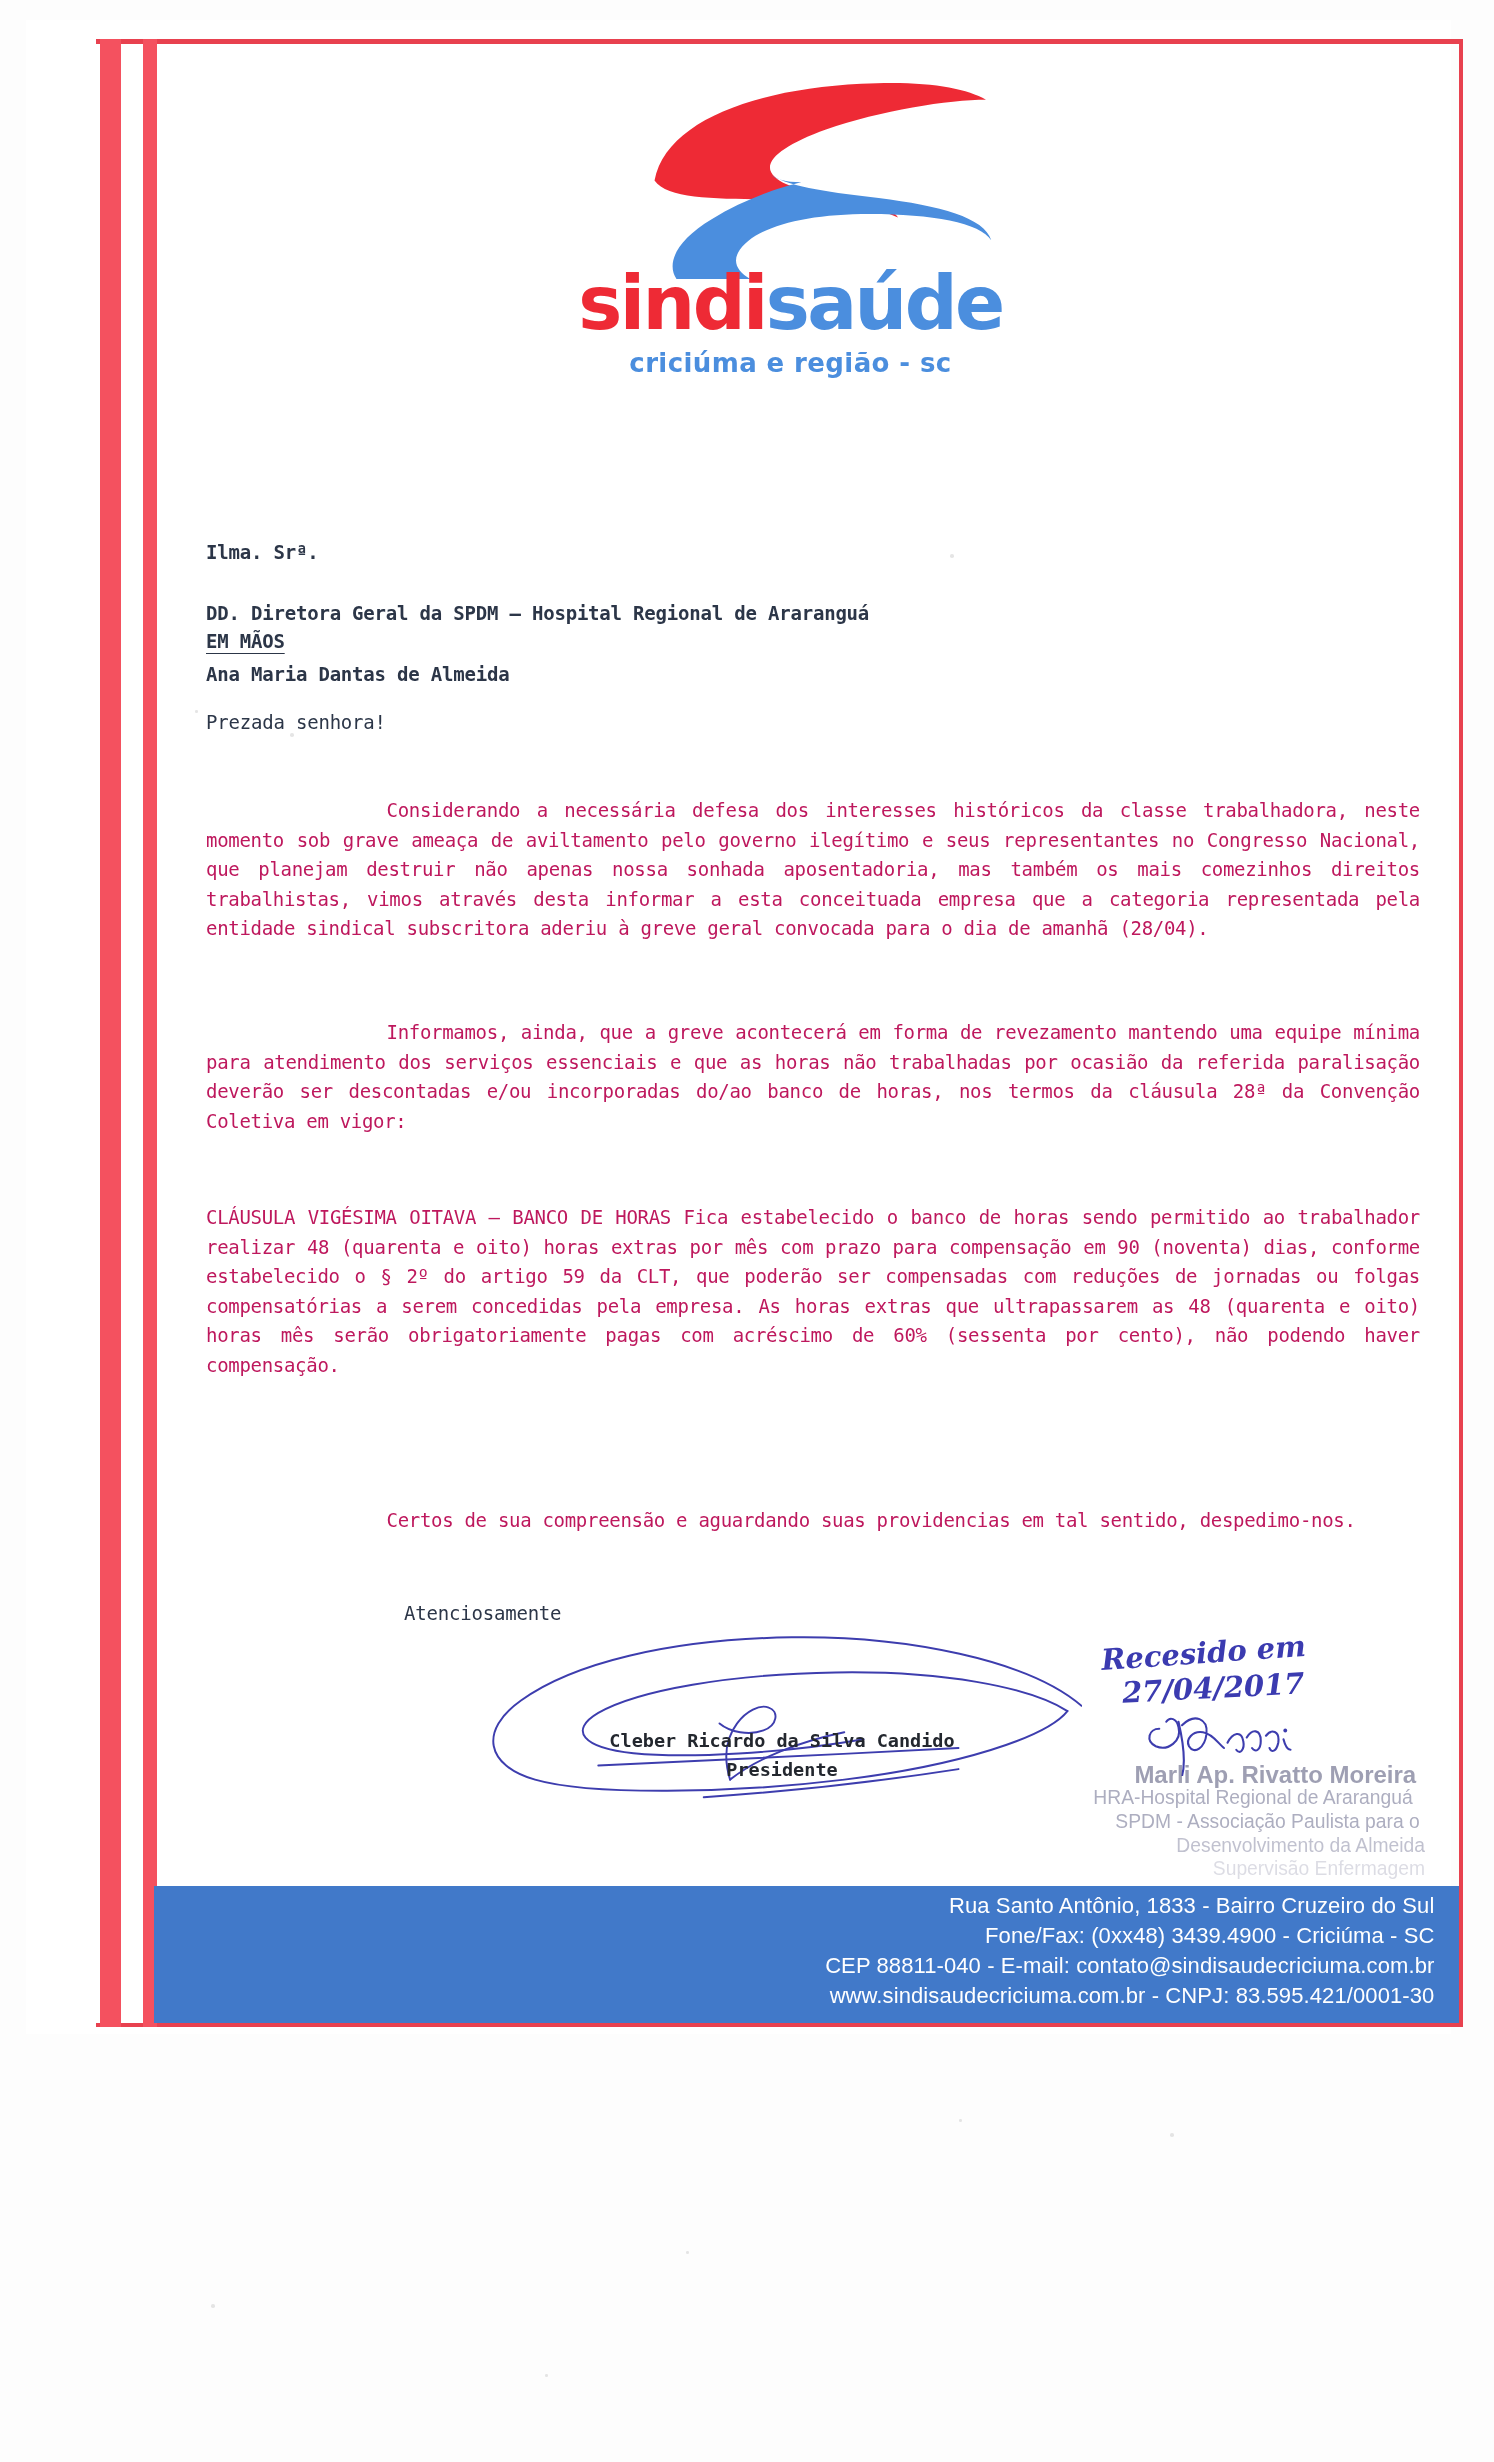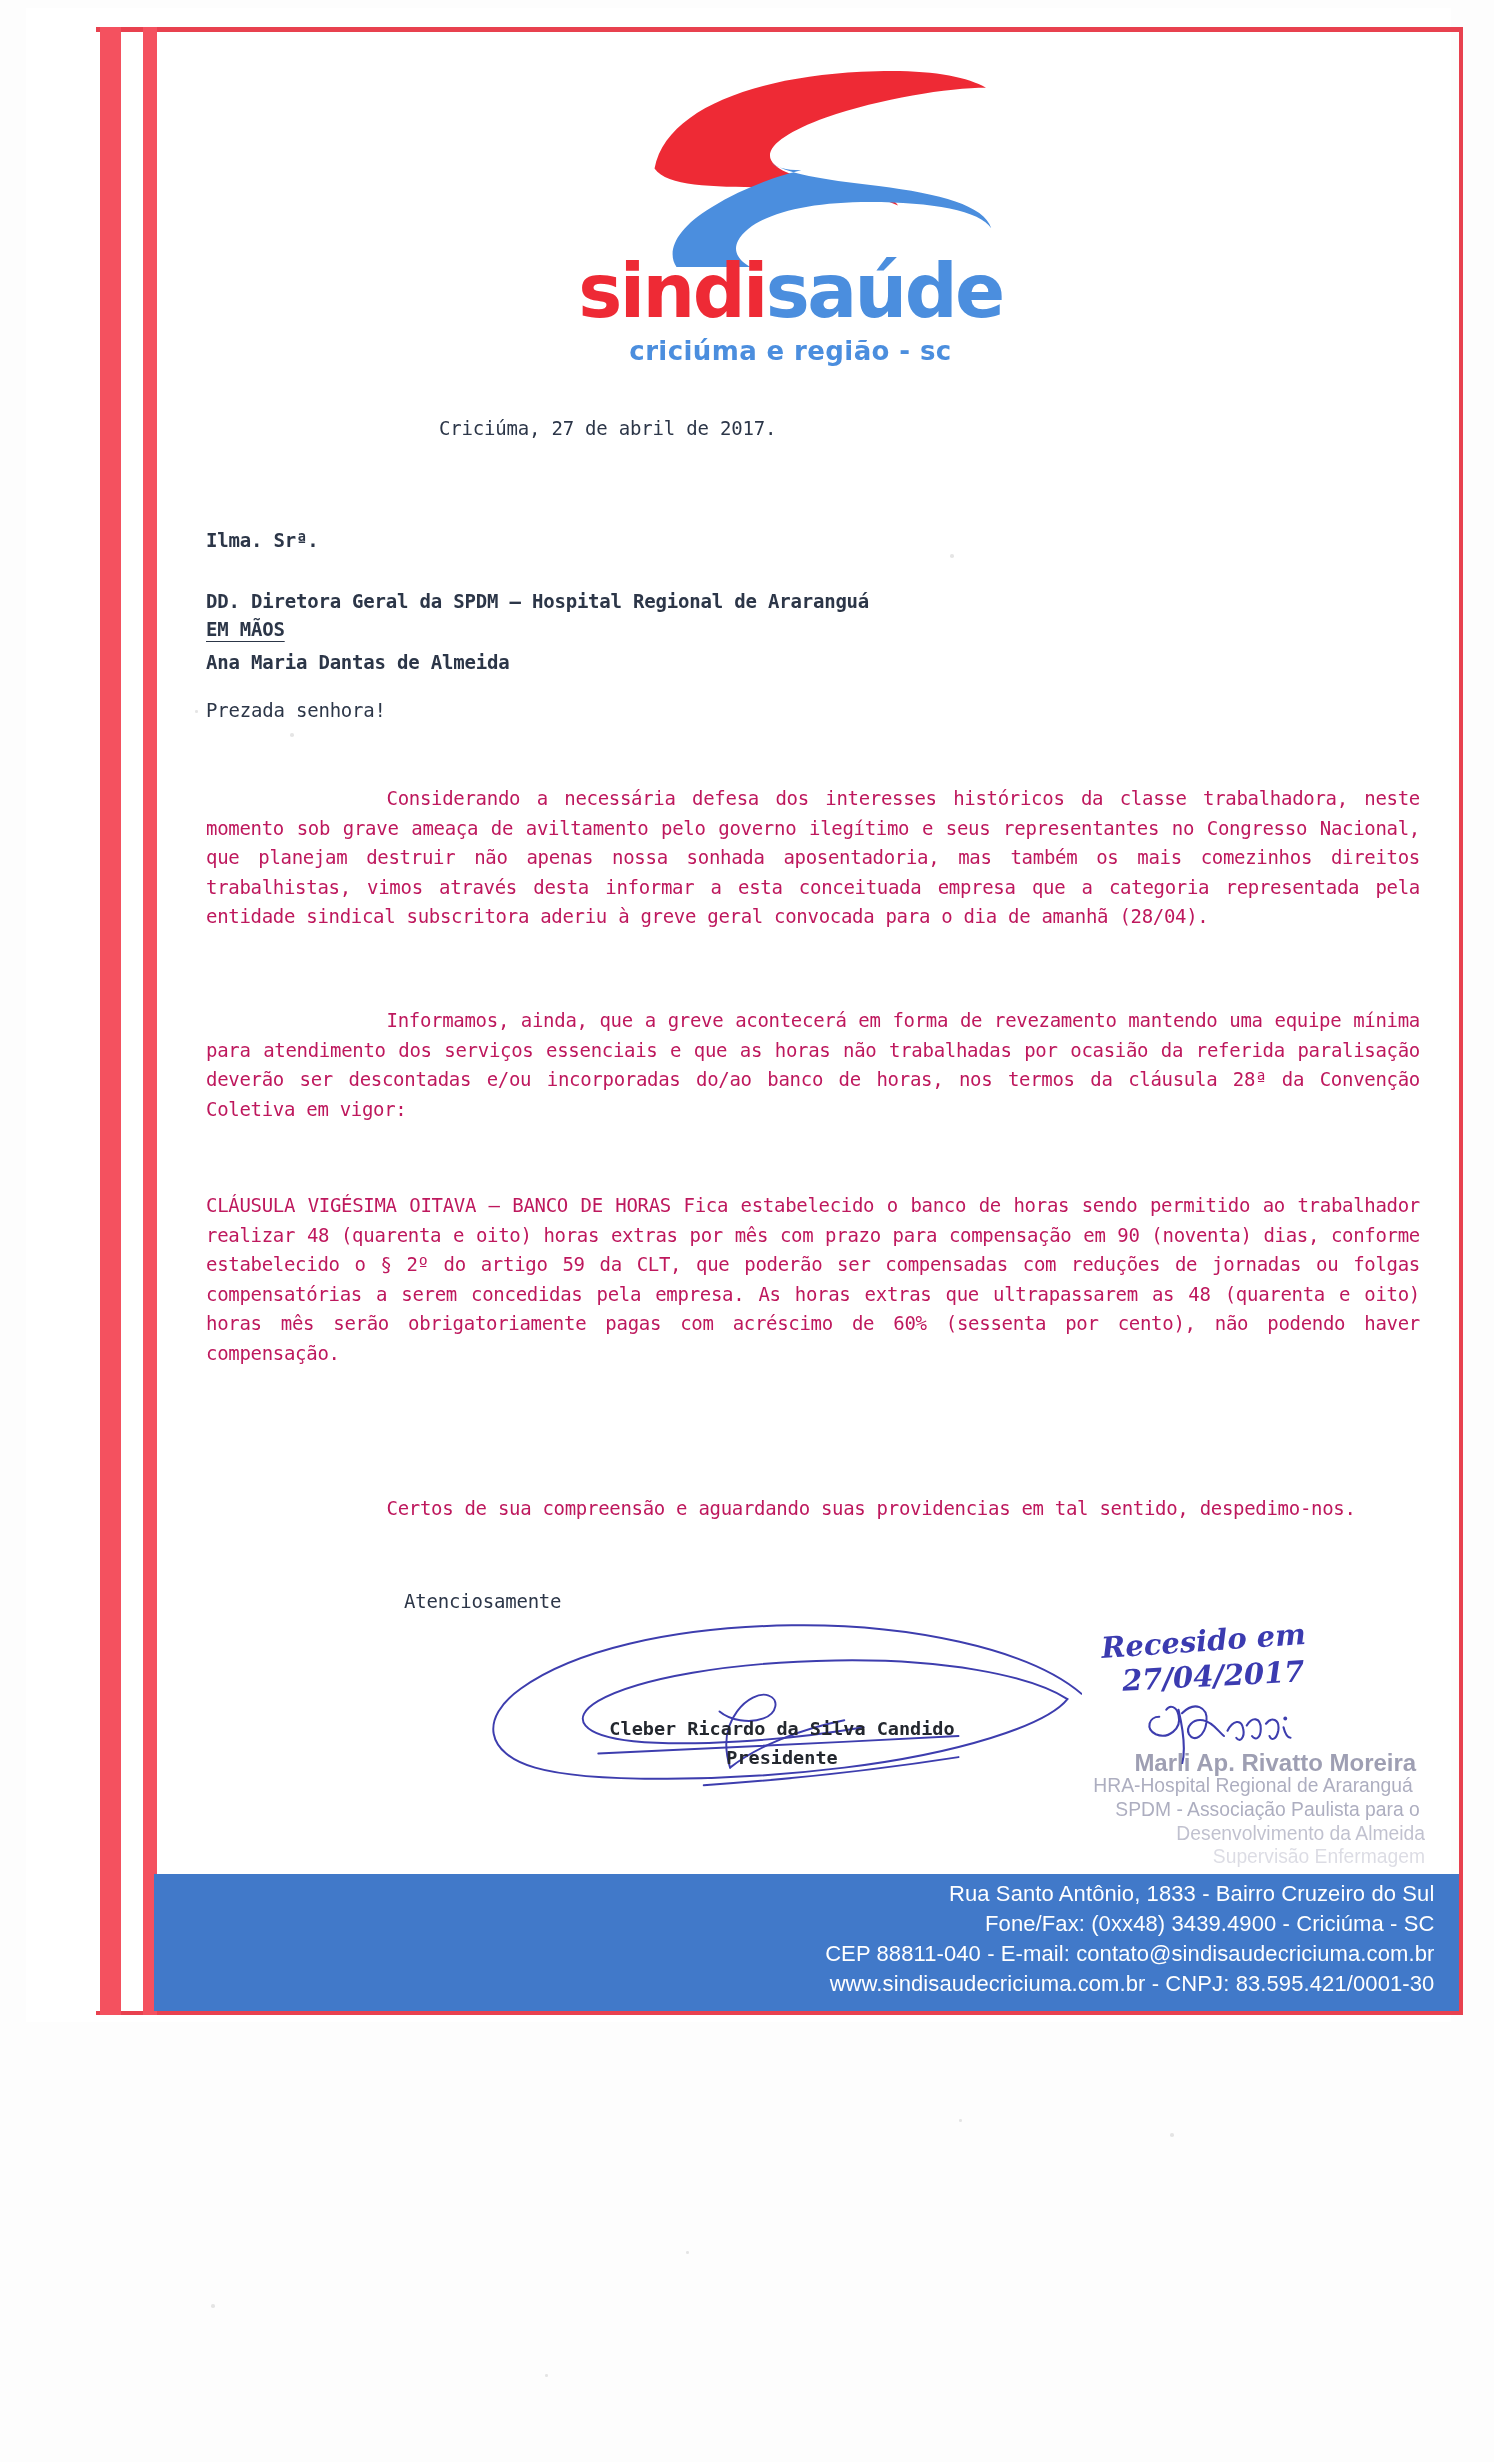--- a/index.html
+++ b/index.html
@@ -1,20 +1,20 @@
 <!DOCTYPE html>
 <html style="font-size:14px"><head>
 <meta charset="utf-8">
 <style>
   html,body{margin:0;padding:0;background:#ffffff;}
   body{width:1494px;height:2462px;position:relative;font-family:"Liberation Sans",sans-serif;overflow:hidden;}
 
   
   #scan{position:absolute;left:0;top:0;width:1494px;height:2462px;background:#fdfdfd;}
-  #paper{position:absolute;left:26px;top:8px;width:1425px;height:2014px;background:#ffffff;}
+  #paper{position:absolute;left:26px;top:20px;width:1425px;height:2014px;background:#ffffff;}
 
   
   .frame-top{position:absolute;left:70px;top:19.3px;width:1367px;height:4.4px;background:#e8414f;}
   .frame-bot{position:absolute;left:70px;top:2003px;width:1367px;height:4.4px;background:#e8414f;}
   .frame-right{position:absolute;left:1433px;top:19.3px;width:4.4px;height:1988px;background:#e8414f;}
   .bar-outer{position:absolute;left:74px;top:19.3px;width:21px;height:1988px;background:#f4515f;}
   .bar-inner{position:absolute;left:117px;top:19.3px;width:14px;height:1988px;background:#f4515f;}
 
   
   #logo-wrap{position:absolute;left:492px;top:48px;width:545px;height:299px;}
@@ -96,21 +96,20 @@
         <path d="M228 122 C 250 136, 300 142, 350 148 C 420 157, 470 170, 478 196
                  C 466 176, 410 166, 340 166 C 262 166, 206 182, 190 210
                  C 184 222, 190 232, 204 240 L 120 240
                  C 108 222, 120 196, 160 172 C 196 150, 236 136, 262 130
                  C 244 130, 232 126, 228 122 Z" fill="#4b8ede"></path>
       </svg>
       <div id="logotype"><span class="lt-red">sindi</span><span class="lt-blue">saúde</span></div>
       <div id="logosub">criciúma e região - sc</div>
     </div>
 
-    <div class="typed" id="date">Criciúma, 27 de abril de 2017.</div>
 
     <div class="typed" id="addr">
       <div>Ilma. Srª.</div>
       <div>DD. Diretora Geral da SPDM – Hospital Regional de Araranguá</div>
       <div>Ana Maria Dantas de Almeida</div>
     </div>
 
     <div class="typed" id="emmaos">EM MÃOS</div>
 
     <div class="typed" id="greet">Prezada senhora!</div>

